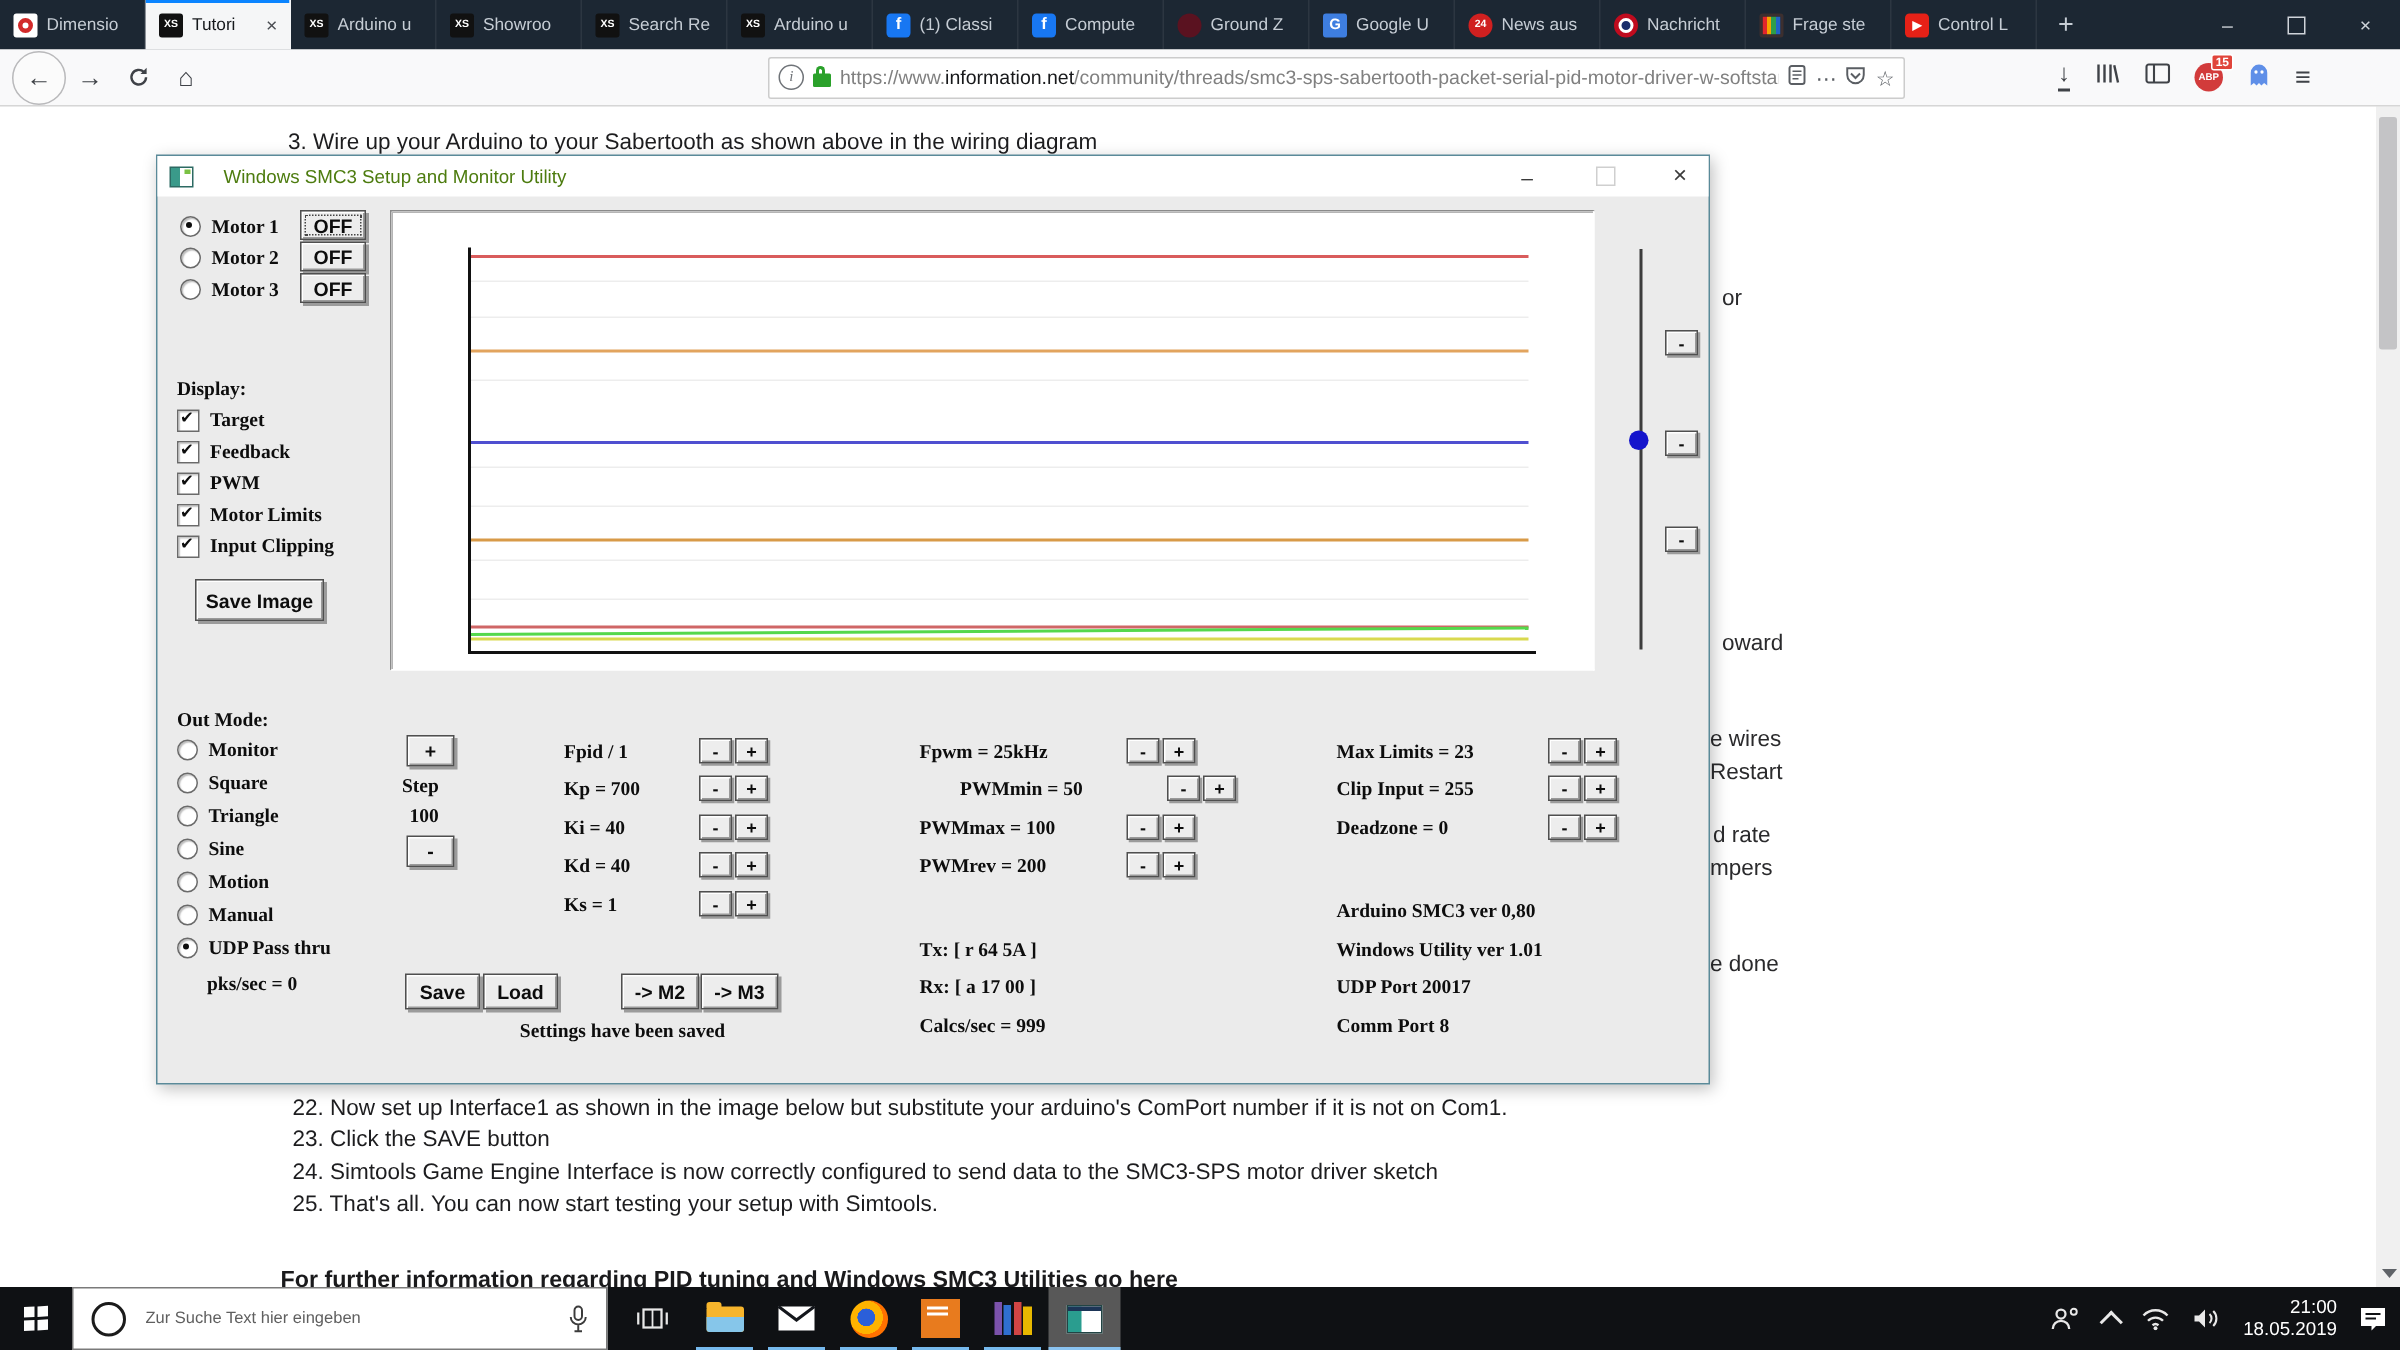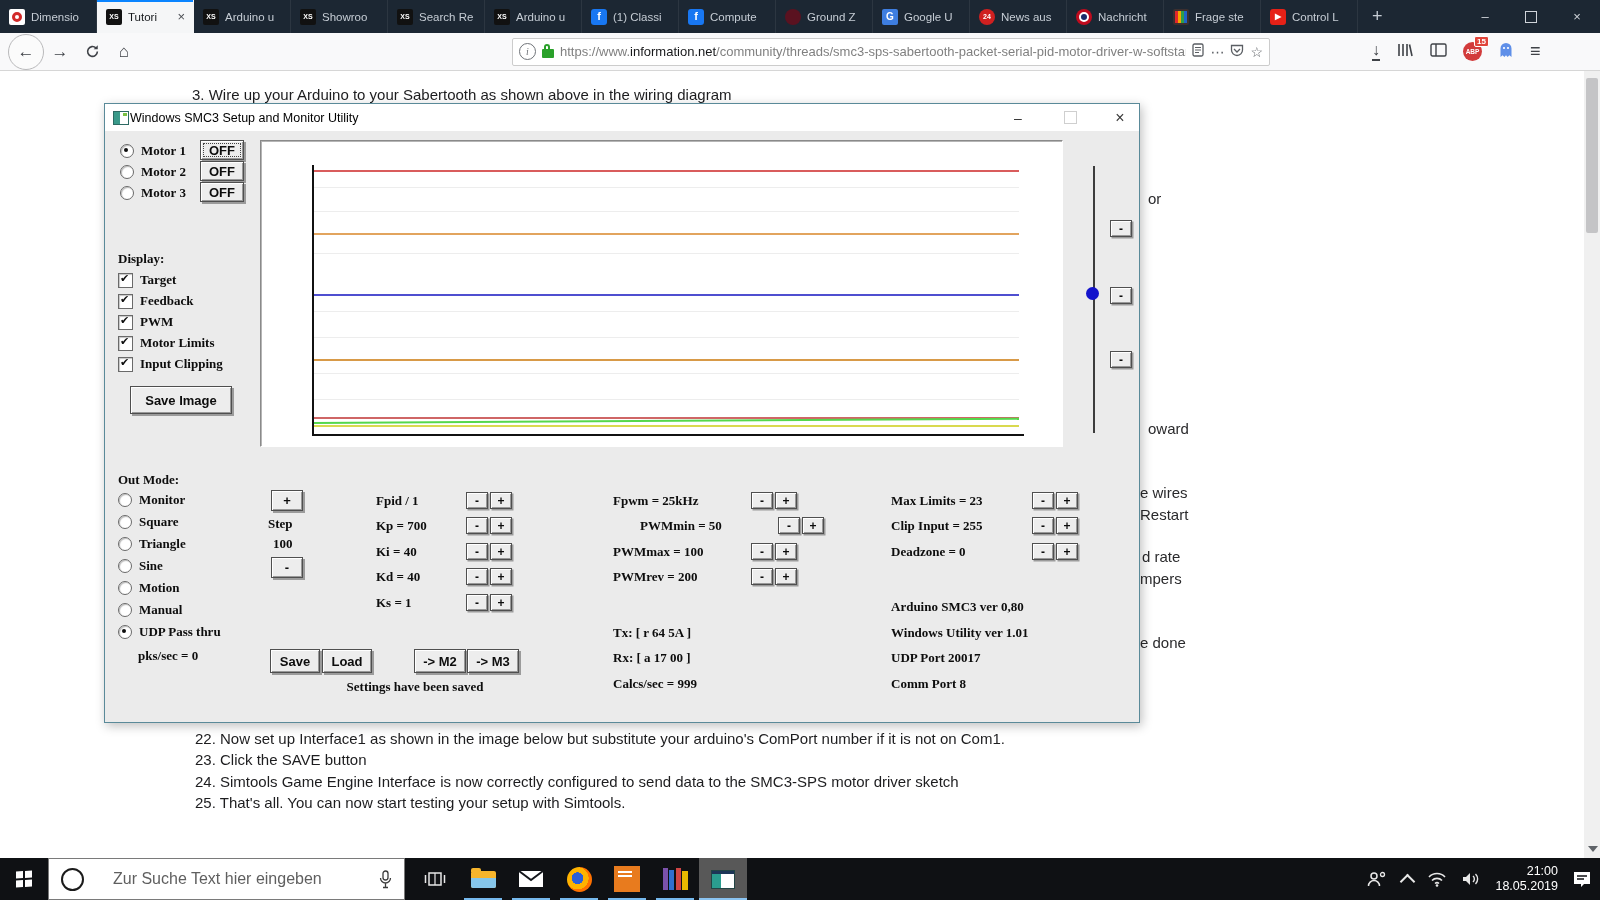--- a/index.html
+++ b/index.html
@@ -71,21 +71,21 @@
   .scroll-thumb{position:absolute;left:2px;top:8px;width:12px;height:155px;background:#c4c4c6;border-radius:2px;}
   .scroll-down{position:absolute;left:4px;bottom:6px;width:0;height:0;border-left:5px solid transparent;border-right:5px solid transparent;border-top:6px solid #5f6368;}
 
   
   .smc3{position:absolute;left:104px;top:33px;width:1036px;height:620px;background:#ebebeb;
         border:1px solid #5a8a99;box-shadow:2px 3px 10px rgba(0,0,0,.25);box-sizing:border-box;}
   .titlebar{position:absolute;left:0;top:0;width:100%;height:27px;background:#fff;display:flex;align-items:center;}
   .app-ico{width:14px;height:12px;margin-left:8px;background:#fff;border:1px solid #2d6a63;position:relative;}
   .app-ico::before{content:"";position:absolute;left:0;top:0;width:6px;height:100%;background:#3a9a8a;}
   .app-ico::after{content:"";position:absolute;right:1px;top:1px;width:4px;height:3px;background:#7ac143;}
-  .titletext{font-size:12.5px;color:#000000;margin-left:1px;}
+  .titletext{font-size:12.5px;color:#4d7c0f;margin-left:20px;}
   .tbtn{position:absolute;top:0;height:27px;width:30px;display:flex;align-items:center;justify-content:center;color:#3a3a3a;font-size:14px;}
   .tb-min{left:898px;} .tb-max{left:950px;} .tb-close{left:1000px;font-size:16px;}
   .tb-max .dbox{width:11px;height:11px;border:1px solid #cfcfcf;}
 
   .blabel{font-weight:bold;font-size:13px;color:#0d0d0d;white-space:nowrap;font-family:Liberation Serif, serif;}
 
   
   .radio{width:12px;height:12px;border-radius:50%;background:#fff;border:1px solid #6a6a6a;box-shadow:inset 1px 1px 1px #bdbdbd;position:relative;flex:0 0 auto;}
   .radio.sel::after{content:"";position:absolute;left:3px;top:3px;width:4px;height:4px;border-radius:50%;background:#0d0d0d;}
   .cb{width:13px;height:13px;background:#fff;border:1px solid #6a6a6a;box-shadow:inset 1px 1px 1px #c5c5c5;position:relative;flex:0 0 auto;}
@@ -113,21 +113,21 @@
   .slider-track{position:absolute;left:988px;top:62px;width:1.5px;height:267px;background:#3c3c3c;}
   .slider-dot{position:absolute;left:981px;top:183px;width:13px;height:13px;border-radius:50%;background:#1414cc;}
 
   
   .taskbar{position:absolute;left:0;top:858px;width:1600px;height:42px;background:#0f1114;display:flex;align-items:center;z-index:40;}
   .startbtn{width:48px;height:42px;display:flex;align-items:center;justify-content:center;}
   .winlogo{display:grid;grid-template-columns:7px 7px;grid-template-rows:7px 7px;gap:1.5px;transform:skewY(-3deg);}
   .winlogo i{background:#fdfdfd;display:block;}
   .searchbox{width:357px;height:42px;background:#fff;border:1px solid #7a7a7a;box-sizing:border-box;display:flex;align-items:center;}
   .cortana{width:19px;height:19px;border:2.2px solid #1b1b1b;border-radius:50%;margin-left:12px;flex:0 0 auto;}
-  .searchtext{font-size:16px;color:#5f5f5f;margin-left:29px;flex:1;white-space:nowrap;overflow:hidden;}
+  .searchtext{font-size:11px;color:#5f5f5f;margin-left:13px;flex:1;white-space:nowrap;overflow:hidden;}
   .tile{width:48px;height:42px;display:flex;align-items:center;justify-content:center;position:relative;}
   .tile .ul{position:absolute;left:5px;bottom:0;width:38px;height:2px;background:#76b9ed;}
   .tile.active-tile{background:#585858;}
   .tile.active-tile .ul{left:0;width:48px;background:#8ac3f0;}
   .folder{width:25px;height:17px;background:#f7b52c;border-radius:2px;position:relative;}
   .folder::before{content:"";position:absolute;left:0;top:-3px;width:10px;height:4px;background:#f7b52c;border-radius:2px 2px 0 0;}
   .folder::after{content:"";position:absolute;left:0;bottom:0;width:100%;height:10px;background:#86c6ea;border-radius:0 0 2px 2px;}
   .ffx{width:25px;height:25px;border-radius:50%;background:radial-gradient(circle at 42% 45%,#2b5fd9 0 29%,#ffb300 30% 55%,#ff7100 56% 80%,#e84e00 81%);}
   .orangeapp{width:26px;height:26px;background:#e87b1e;position:relative;}
   .orangeapp i{position:absolute;left:4px;top:5px;width:14px;height:2px;background:#fff;box-shadow:0 4px 0 #fff;}
@@ -289,20 +289,21 @@
     <span class="frag" style="left:1140px;top:500px;">mpers</span>
     <span class="frag" style="left:1140px;top:564px;">e done</span>
 
     <div class="steps">
       <div class="ptext">22. Now set up Interface1 as shown in the image below but substitute your arduino's ComPort number if it is not on Com1.</div>
       <div class="ptext">23. Click the SAVE button</div>
       <div class="ptext">24. Simtools Game Engine Interface is now correctly configured to send data to the SMC3-SPS motor driver sketch</div>
       <div class="ptext">25. That's all. You can now start testing your setup with Simtools.</div>
     </div>
 
+    <div class="footerline">For further information regarding PID tuning and Windows SMC3 Utilities go here</div>
 
     <div class="scrollbar">
       <div class="scroll-thumb"></div>
       <div class="scroll-down"></div>
     </div>
 
     <div class="smc3">
       <div class="titlebar">
         <span class="app-ico"></span>
         <span class="titletext">Windows SMC3 Setup and Monitor Utility</span>
@@ -344,21 +345,21 @@
       </div>
       <div class="row" style="left:13px;top:231px;">
         <span class="cb checked"></span>
         <span class="blabel">Motor Limits</span>
       </div>
       <div class="row" style="left:13px;top:252px;">
         <span class="cb checked"></span>
         <span class="blabel">Input Clipping</span>
       </div>
 
-      <div class="btn3d" style="position:absolute;left:25px;top:282px;width:102px;height:28px;">Save Image</div>
+      <div class="btn3d" style="position:absolute;left:25px;top:282px;width:86px;height:28px;">Save Image</div>
 
       <div class="blabel abs" style="left:13px;top:368px;">Out Mode:</div>
       <div class="row" style="left:13px;top:388px;">
         <span class="radio"></span>
         <span class="blabel">Monitor</span>
       </div>
       <div class="row" style="left:13px;top:410px;">
         <span class="radio"></span>
         <span class="blabel">Square</span>
       </div>

